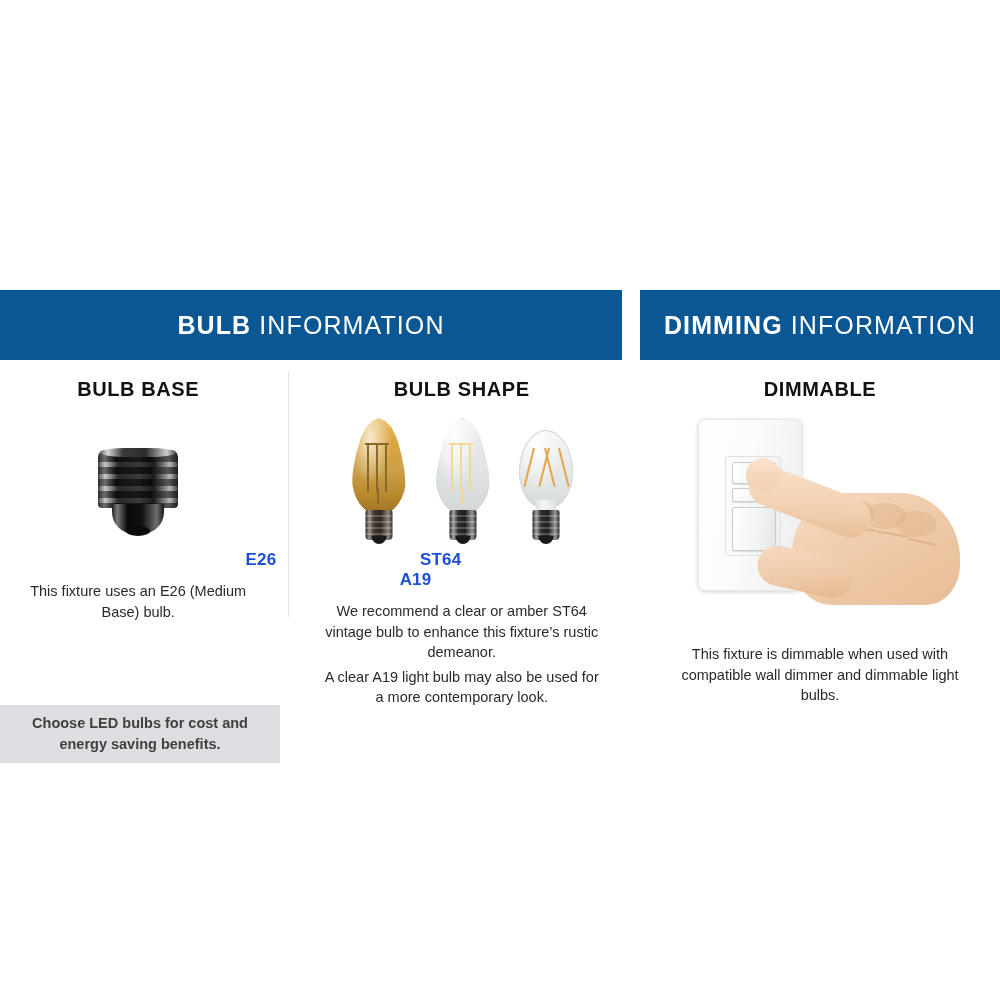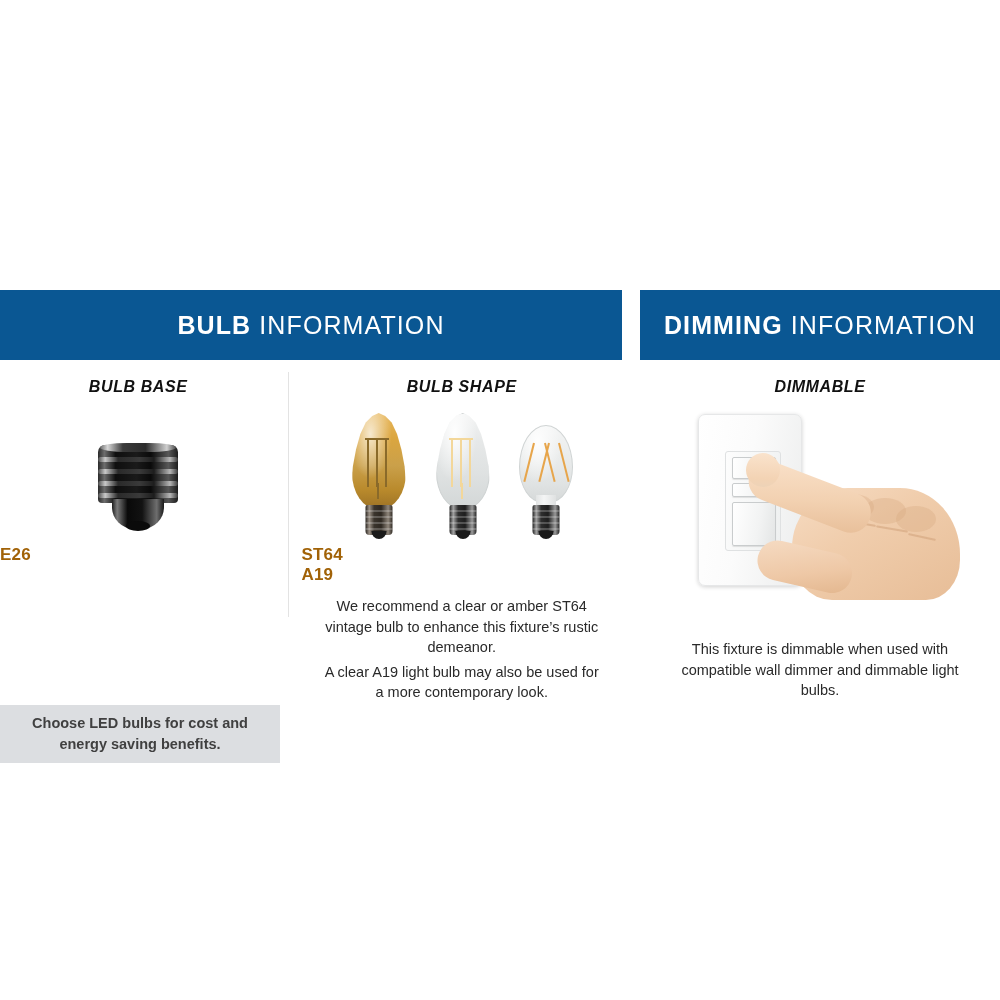--- a/index.html
+++ b/index.html
@@ -85,43 +85,42 @@
     position: absolute;
     left: 288px;
     top: 12px;
     width: 1px;
     height: 245px;
     background: #e3e3e3;
   }
 
   .sub-head {
     text-align: center;
-    font-size: 16px;
+    font-size: 20px;
     font-weight: 700;
     letter-spacing: 0.6px;
     color: #111111;
     margin: 0;
     padding: 0 0 4px 0;
-    font-style: italic;
   }
 
   .media {
     position: relative;
     height: 125px;
     display: flex;
     align-items: flex-end;
     justify-content: center;
     margin-top: 10px;
   }
 
   .cap {
-    text-align: left;
+    text-align: right;
     font-size: 17px;
     font-weight: 700;
-    color: #a16207;
+    color: #1d4ed8;
     margin-top: 10px;
     letter-spacing: 0.2px;
   }
 
   .para {
     text-align: center;
     font-size: 14.5px;
     line-height: 1.42;
     color: #2a2a2a;
     margin: 11px auto 0 auto;
@@ -479,20 +478,21 @@
                 <div class="e26-ring r2"></div>
                 <div class="e26-ring r3"></div>
                 <div class="e26-ring r4"></div>
                 <div class="e26-tip"></div>
                 <div class="e26-tipdot"></div>
               </div>
             </div>
 
             <div class="cap">E26</div>
 
+            <div class="para">This fixture uses an E26 (Medium Base) bulb.</div>
           </div>
 
           <div class="col-divider"></div>
 
           <div class="col col-shape">
             <div class="sub-head">BULB SHAPE</div>
 
             <div class="media">
               <div class="bulbs">
 

